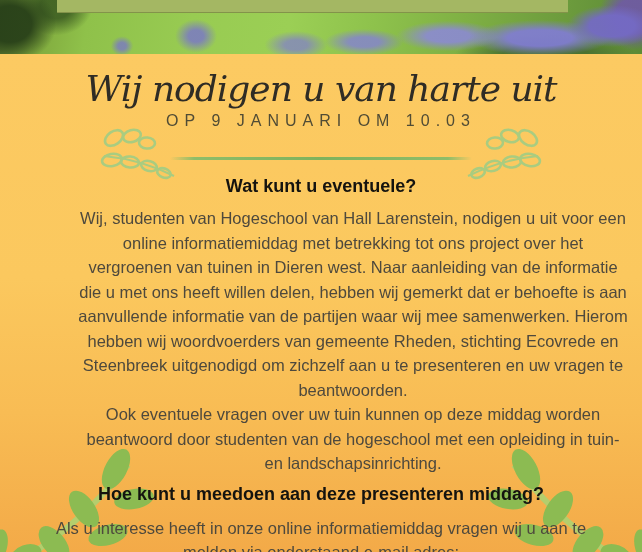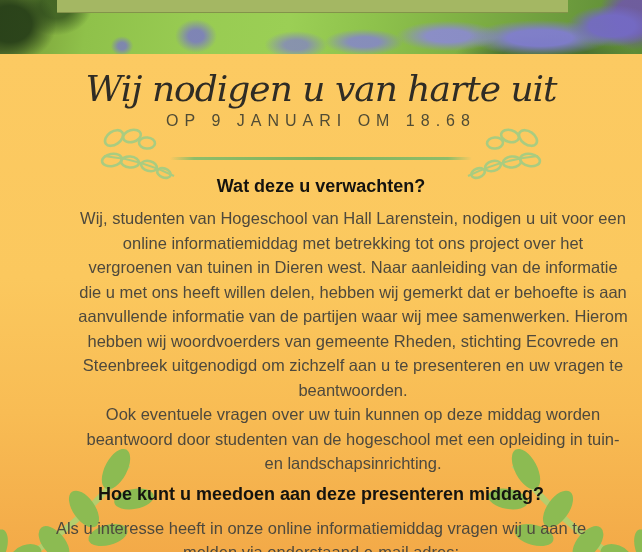--- a/index.html
+++ b/index.html
@@ -149,23 +149,23 @@
       <ellipse cx="146" cy="52" rx="10" ry="20" fill="#8cbb52" transform="rotate(80 146 52)"></ellipse>
       <ellipse cx="96" cy="62" rx="11" ry="21" fill="#8cbb52" transform="rotate(-35 96 62)"></ellipse>
       <ellipse cx="120" cy="88" rx="10" ry="20" fill="#8cbb52" transform="rotate(75 120 88)"></ellipse>
       <ellipse cx="66" cy="96" rx="11" ry="20" fill="#8cbb52" transform="rotate(-40 66 96)"></ellipse>
       <ellipse cx="38" cy="108" rx="16" ry="10" fill="#8cbb52" transform="rotate(-20 38 108)"></ellipse>
       <ellipse cx="10" cy="100" rx="9" ry="18" fill="#8cbb52" transform="rotate(15 10 100)"></ellipse>
     </svg>
 
     <div class="content">
       <h1 class="title">Wij nodigen u van harte uit</h1>
-      <div class="dateline">OP 9 JANUARI OM 18.68</div>
+      <div class="dateline">OP 9 JANUARI OM 10.03</div>
 
-      <h2 class="h-section h1">Wat deze u verwachten?</h2>
+      <h2 class="h-section h1">Wat kunt u eventuele?</h2>
       <p class="body-text p1">Wij, studenten van Hogeschool van Hall Larenstein, nodigen u uit voor een
 online informatiemiddag met betrekking tot ons project over het
 vergroenen van tuinen in Dieren west. Naar aanleiding van de informatie
 die u met ons heeft willen delen, hebben wij gemerkt dat er behoefte is aan
 aanvullende informatie van de partijen waar wij mee samenwerken. Hierom
 hebben wij woordvoerders van gemeente Rheden, stichting Ecovrede en
 Steenbreek uitgenodigd om zichzelf aan u te presenteren en uw vragen te
 beantwoorden.
 Ook eventuele vragen over uw tuin kunnen op deze middag worden
 beantwoord door studenten van de hogeschool met een opleiding in tuin-

